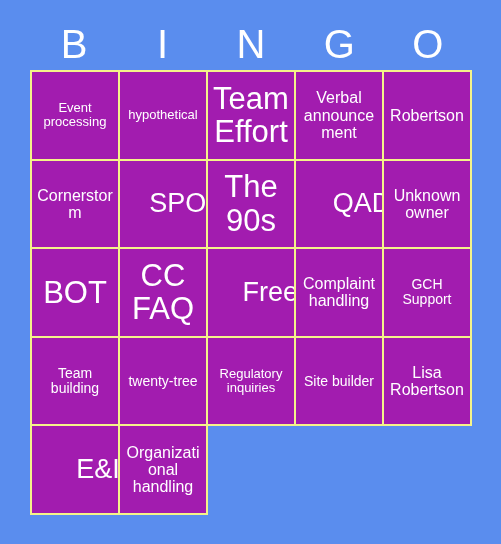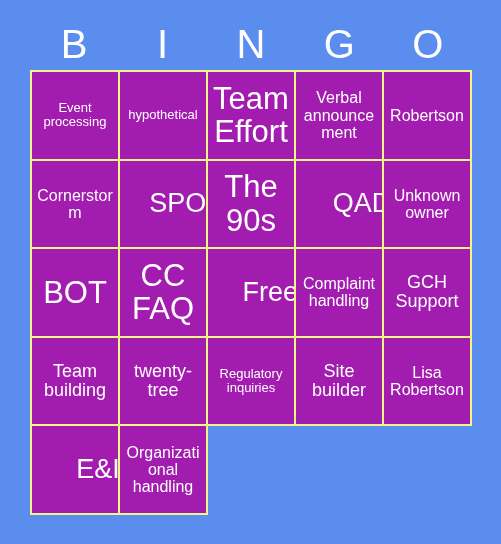--- a/index.html
+++ b/index.html
@@ -68,21 +68,21 @@
   .cell-text {
     display: block;
     line-height: 1.08;
     word-wrap: break-word;
     width: 100%;
   }
   
   .fs-xs  .cell-text { font-size: 16px; }
   .fs-s   .cell-text { font-size: 13px; }
   .fs-m   .cell-text { font-size: 16px; }
-  .fs-l   .cell-text { font-size: 18px; }
+  .fs-l   .cell-text { font-size: 14px; }
   .fs-xl  .cell-text { font-size: 27px; margin-left: 46px; }
   .fs-xxl .cell-text { font-size: 31px; }
 </style>
 </head>
 <body>
 
 <div id="bingo-card">
 
   <div id="bingo-header">
     <div class="header-letter">B</div>

